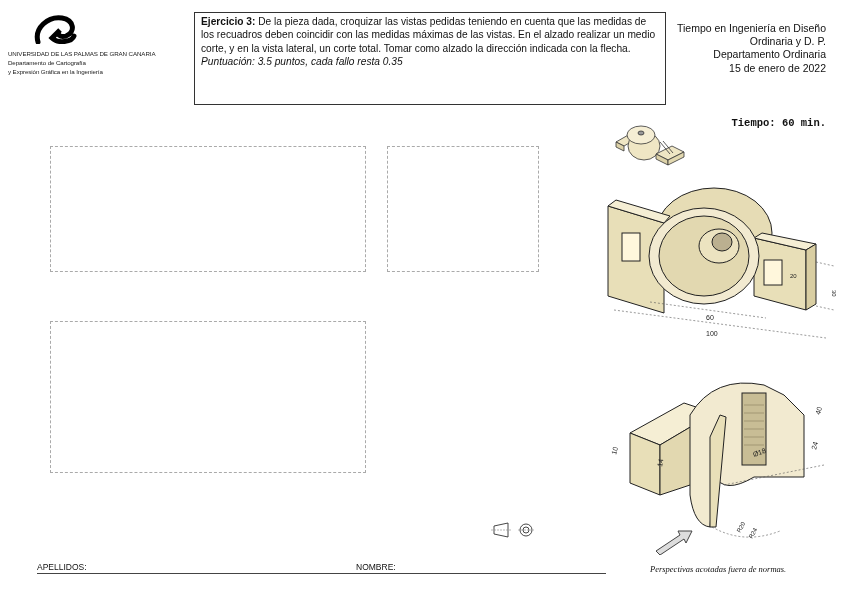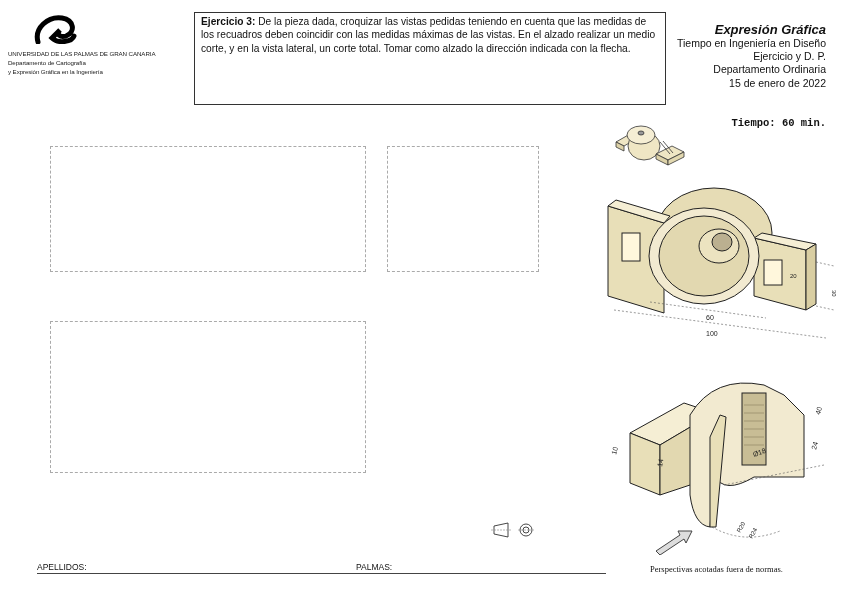--- a/index.html
+++ b/index.html
@@ -9,42 +9,42 @@
   .logo-text { font-size:6.2px; line-height:7px; color:#222; letter-spacing:-0.1px; white-space:nowrap; margin-top:2px; }
   .exbox { left:194px; top:12px; width:458px; height:87px; border:1.5px solid #333; padding:2px 6px; box-sizing:content-box; font-size:10.2px; line-height:13.4px; }
   .exbox b { font-weight:bold; }
   .exbox .pts { font-style:italic; }
   .course { right:22px; top:22px; text-align:right; font-size:10.5px; line-height:13.2px; }
   .course .title { font-weight:bold; font-style:italic; font-size:13px; line-height:15px; }
   .tiempo { right:22px; top:117px; font-weight:bold; font-size:10.5px;font-family:Liberation Mono, monospace; }
   .vbox { border:1px dashed #aaa; box-sizing:border-box; }
   .footer-label { font-size:8.5px; font-weight:normal; }
   .uline { height:1px; background:#444; }
-  .note { left:650px; top:564px; font-family:"Liberation Serif", serif; font-size:8.5px; }
+  .note { left:650px; top:564px; font-family:"Liberation Serif", serif; font-style:italic; font-size:8.5px; }
 </style>
 </head>
 <body>
 
 <div class="abs logo">
   <svg width="50" height="30" viewBox="0 0 50 30" style="margin-left:22px">
     <path d="M8 28 C 4 14, 18 2, 32 4 C 44 6, 46 18, 36 22 C 30 24, 26 20, 30 16 L 22 24 C 28 30, 42 28, 44 22" fill="none" stroke="#000" stroke-width="5" stroke-linecap="round"></path>
   </svg>
   <div class="logo-text">UNIVERSIDAD DE LAS PALMAS DE GRAN CANARIA</div>
   <div class="logo-text">Departamento de Cartografía</div>
   <div class="logo-text">y Expresión Gráfica en la Ingeniería</div>
 </div>
 
 <div class="abs exbox">
   <b>Ejercicio 3:</b><span> De la pieza dada, croquizar las vistas pedidas teniendo en cuenta que las medidas de los recuadros deben coincidir con las medidas máximas de las vistas. En el alzado realizar un medio corte, y en la vista lateral, un corte total. Tomar como alzado la dirección indicada con la flecha.</span><br>
+  <span class="pts">Puntuación: 3.5 puntos, cada fallo resta 0.35</span>
 </div>
 
 <div class="abs course">
-  <div class="title">Expresión Gráfica</div>
   <div>Tiempo en Ingeniería en Diseño</div>
-  <div>Ejercicio y D. P.</div>
+  <div>Ordinaria y D. P.</div>
   <div>Departamento Ordinaria</div>
   <div>15 de enero de 2022</div>
 </div>
 <div class="abs tiempo">Tiempo: 60 min.</div>
 
 <div class="abs vbox" style="left:50px;top:146px;width:316px;height:126px"></div>
 <div class="abs vbox" style="left:387px;top:146px;width:152px;height:126px"></div>
 <div class="abs vbox" style="left:50px;top:321px;width:316px;height:152px"></div>
 
 <svg class="abs" style="left:608px;top:120px" width="90" height="60" viewBox="0 0 90 60">
@@ -125,15 +125,15 @@
 
 <svg class="abs" style="left:490px;top:520px" width="50" height="22" viewBox="0 0 50 22">
   <polygon points="4,6 18,3 18,17 4,14" fill="none" stroke="#333" stroke-width="0.9"></polygon>
   <line x1="1" y1="10" x2="21" y2="10" stroke="#888" stroke-width="0.6" stroke-dasharray="2,1"></line>
   <circle cx="36" cy="10" r="6" fill="none" stroke="#333" stroke-width="0.9"></circle>
   <circle cx="36" cy="10" r="3" fill="none" stroke="#333" stroke-width="0.9"></circle>
   <line x1="28" y1="10" x2="44" y2="10" stroke="#888" stroke-width="0.6" stroke-dasharray="2,1"></line>
 </svg>
 
 <div class="abs footer-label" style="left:37px;top:562px">APELLIDOS:</div>
-<div class="abs footer-label" style="left:356px;top:562px">PALMAS:</div>
+<div class="abs footer-label" style="left:356px;top:562px">NOMBRE:</div>
 <div class="abs uline" style="left:37px;top:573px;width:569px"></div>
 <div class="abs note">Perspectivas acotadas fuera de normas.</div>
 
 </body></html>

